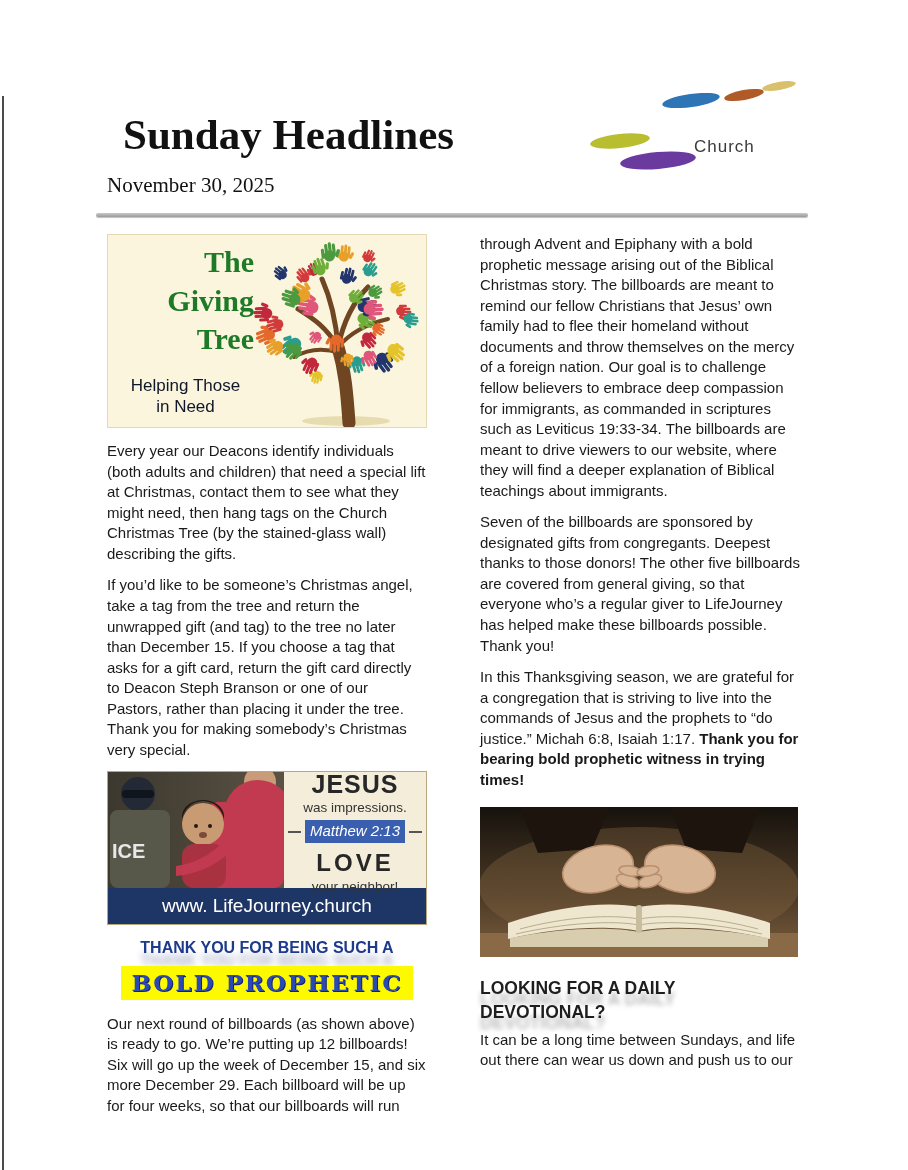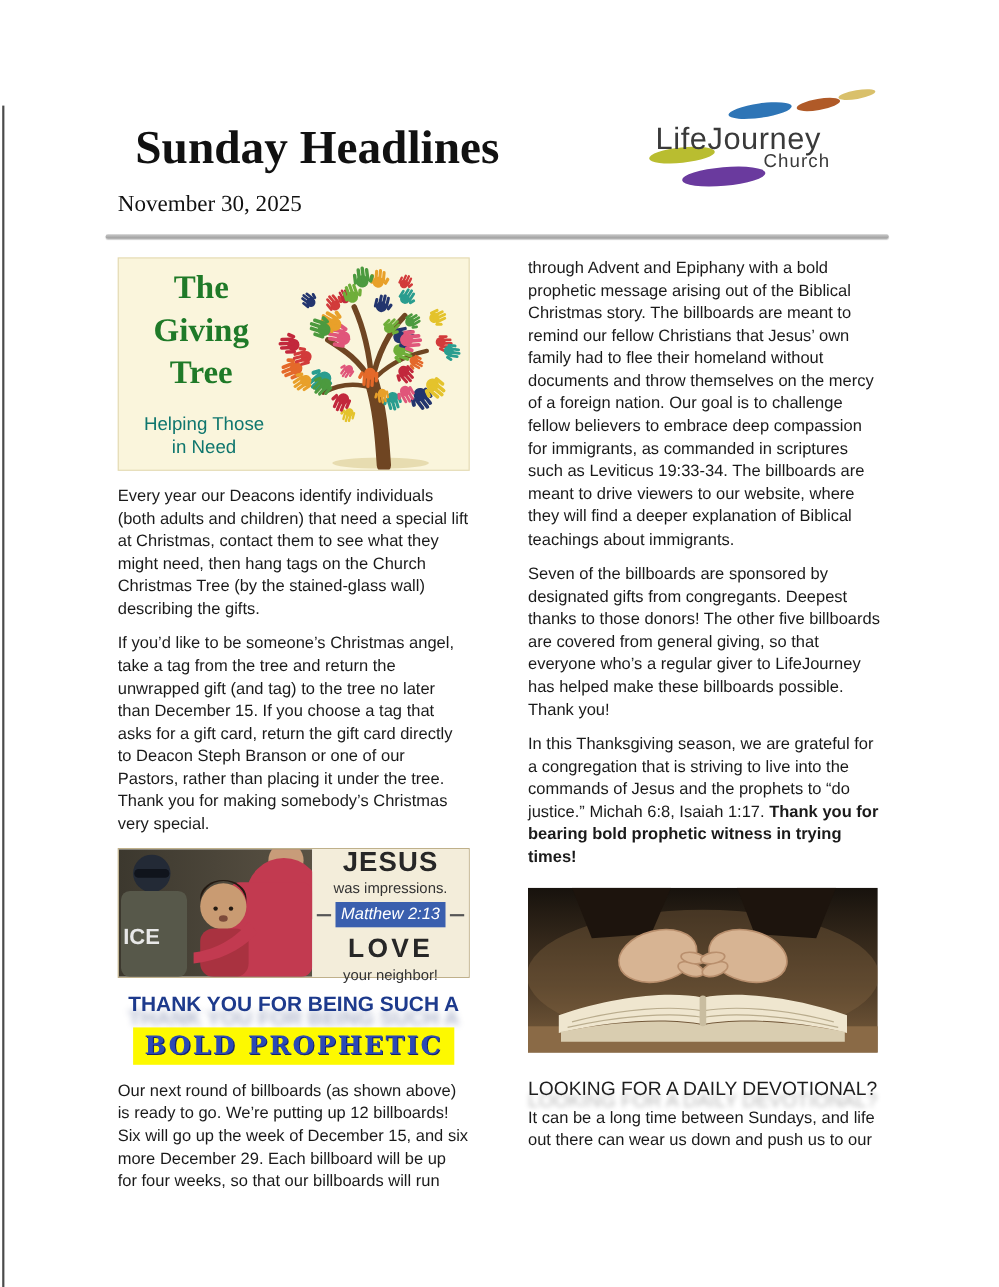--- a/index.html
+++ b/index.html
@@ -30,74 +30,73 @@
   
   .columns{display:flex;gap:53px;margin:17px 108px 0 107px;}
   .col{width:320px;font-size:15px;line-height:1.37;}
   .col p{margin:0 0 11px 0;}
   .bold{font-weight:bold;}
   .hl{background:#fdf900;}
 
   
   .gt{position:relative;width:318px;height:192px;background:#faf5dc;border:1px solid #e3d9b2;
       overflow:hidden;margin-bottom:13px;}
-  .gt-title{position:absolute;left:4px;top:8px;width:142px;text-align:center;
+  .gt-title{position:absolute;left:4px;top:8px;width:142px;text-align:right;
       font-family:"Liberation Serif",serif;font-weight:bold;color:#1f7a28;
       font-size:30px;line-height:1.28;}
   .gt-tag{position:absolute;left:0;bottom:10px;width:155px;text-align:center;
-      color:#0f766e;font-size:17px;line-height:1.2;}
+      color:#0f172a;font-size:17px;line-height:1.2;}
   .gt-tree{position:absolute;right:0;top:0;}
 
   
   .bb{width:318px;border:1px solid #b9a87e;margin:2px 0 12px 0;}
   .bb-top{display:flex;height:116px;}
   .bb-text{flex:1;background:#f3edda;display:flex;flex-direction:column;align-items:center;
       justify-content:center;padding-top:2px;text-align:right;}
   .bb-jesus{font-size:25px;font-weight:800;letter-spacing:1px;color:#272727;}
   .bb-sub{font-size:13.5px;color:#333;margin-top:-2px;}
   .bb-verse-row{display:flex;align-items:center;gap:4px;margin:3px 0;}
   .bb-dash{width:13px;height:2px;background:#555;}
   .bb-verse{background:#3a5fae;color:#fff;font-style:italic;font-size:15px;padding:1px 5px;}
   .bb-love{font-size:24px;font-weight:800;letter-spacing:3px;color:#272727;margin-top:1px;}
   .bb-url{background:#1e3666;color:#fff;text-align:center;font-size:19px;padding:5px 0;}
 
   
   .ty{text-align:center;margin:0 0 14px 0;}
-  .ty-line{color:#1d3a8c;font-weight:800;font-size:19px;
+  .ty-line{color:#1d3a8c;font-weight:800;font-size:16px;
            text-shadow:0 13px 6px rgba(30,50,110,.35);}
   .bp-line{display:inline-block;background:#fdf900;color:#2b49b5;
            font-family:"DejaVu Serif",serif;font-weight:bold;font-size:23px;
            letter-spacing:2px;padding:1px 10px;margin-top:7px;
            text-shadow:1px 1px 0 #14246b;}
 
   
   .book{width:318px;height:150px;margin:6px 0 14px 0;}
 
   
-  .dev-h{font-weight:400;font-size:17.5px;color:#1e1e1e;margin:0 0 5px 0;
+  .dev-h{font-weight:700;font-size:17.5px;color:#1e1e1e;margin:0 0 5px 0;
          text-shadow:0 11px 5px rgba(0,0,0,.28);}
 </style>
 </head>
 <body>
 
 <div class="page">
   <div class="page-edge"></div>
 
   <div class="header">
     <div class="title-block">
       <h1>Sunday Headlines</h1>
       <div class="date">November 30, 2025</div>
     </div>
     <div class="logo">
       <div class="el el-blue"></div>
       <div class="el el-rust"></div>
       <div class="el el-tan"></div>
       <div class="el el-olive"></div>
       <div class="el el-purple"></div>
-      <div class="logo-name">LifeJourney</div>
       <div class="logo-sub">Church</div>
     </div>
   </div>
 
   <div class="divider"></div>
 
   <div class="columns">
 
     <div class="col">
 
@@ -210,20 +209,21 @@
             <div class="bb-sub">was impressions.</div>
             <div class="bb-verse-row">
               <span class="bb-dash"></span>
               <span class="bb-verse">Matthew 2:13</span>
               <span class="bb-dash"></span>
             </div>
             <div class="bb-love">LOVE</div>
             <div class="bb-sub">your neighbor!</div>
           </div>
         </div>
+        <div class="bb-url">www. LifeJourney.church</div>
       </div>
 
       <div class="ty">
         <div class="ty-line">THANK YOU FOR BEING SUCH A</div>
         <div>
           <span class="bp-line">BOLD PROPHETIC</span>
         </div>
       </div>
 
       <p>Our next round of billboards (as shown above) is ready to go.  We’re putting up 12 billboards! Six will go up the week of December 15, and six more December 29.  Each billboard will be up for four weeks, so that our billboards will run</p>

